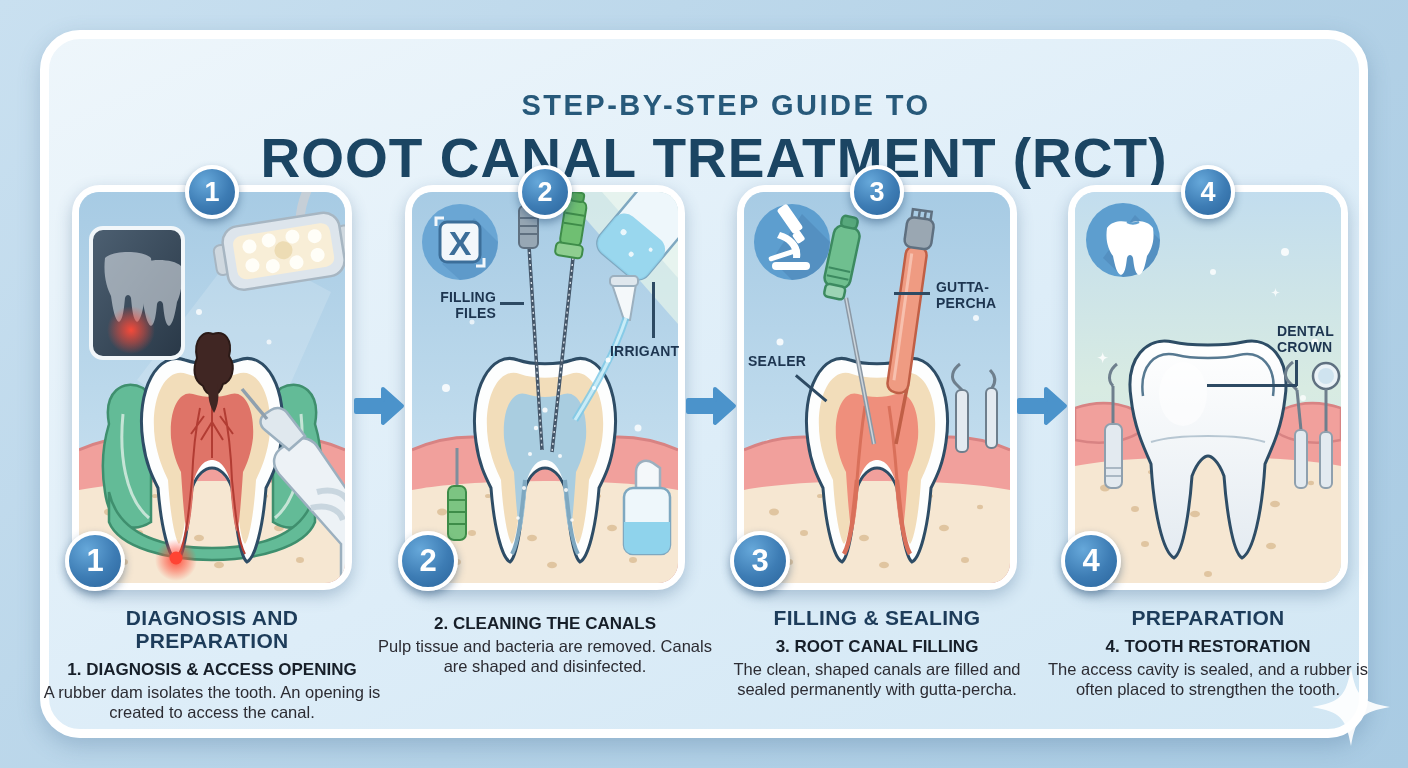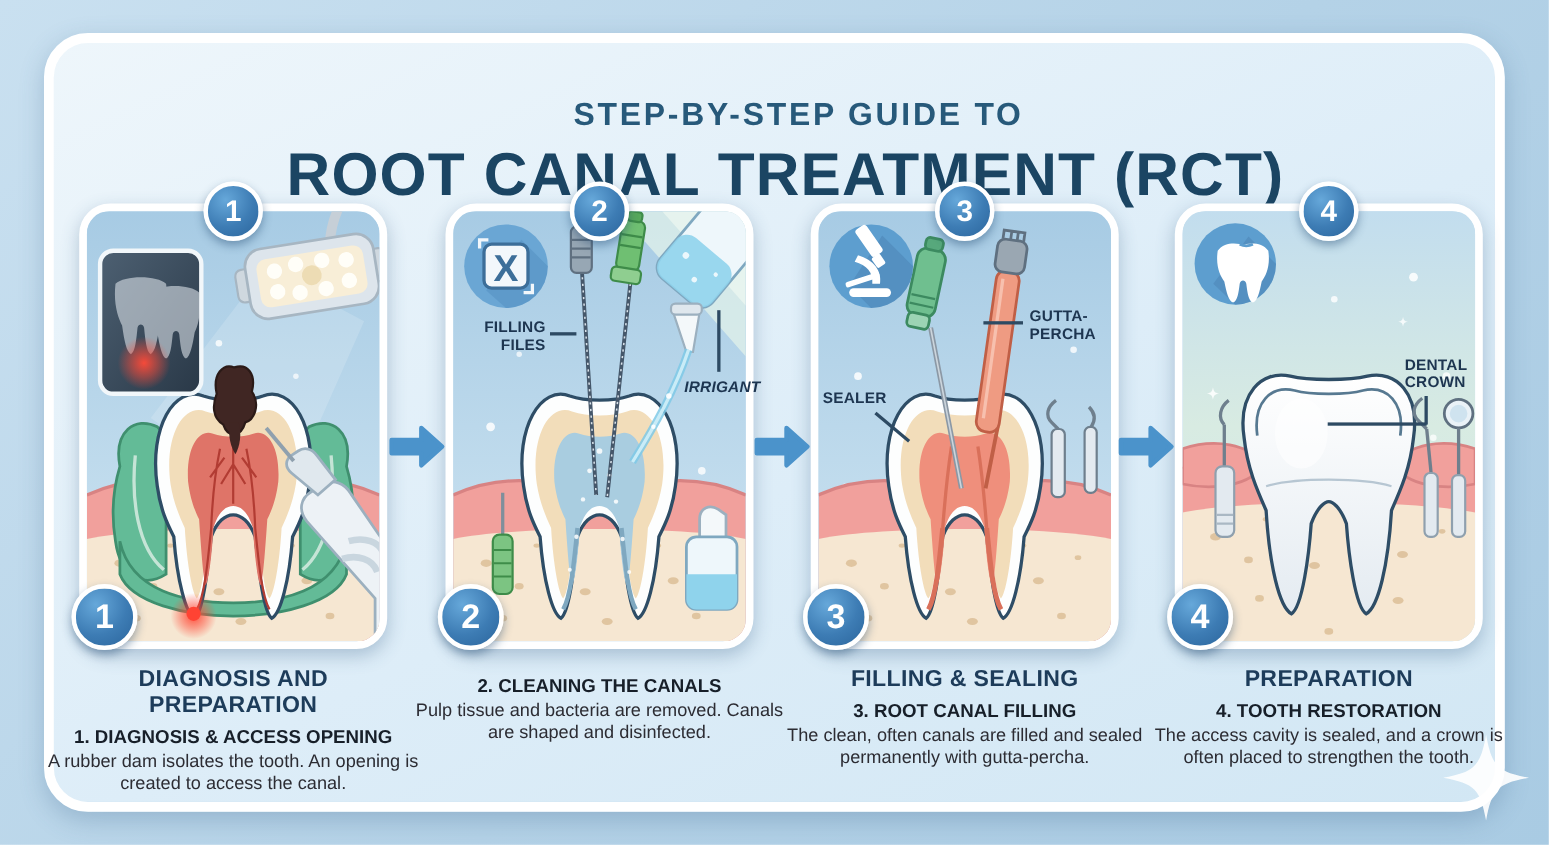--- a/index.html
+++ b/index.html
@@ -270,21 +270,21 @@
         <circle cx="48" cy="50" r="38" fill="#6aa6d4"></circle>
         <path d="M48,88 A38,38 0 0 0 86,50 L62,26 L30,72 Z" fill="#4f8cbf" opacity=".45"></path>
         <rect x="28" y="30" width="40" height="40" rx="7" fill="#f2f7fb" stroke="#3c6e99" stroke-width="3"></rect>
         <text x="48" y="63" font-size="34" font-weight="bold" fill="#3c6e99" text-anchor="middle" font-family="Liberation Sans,sans-serif">X</text>
         <path d="M24,34 L24,26 L32,26 M72,66 L72,74 L64,74" fill="none" stroke="#f2f7fb" stroke-width="3"></path>
       </g>
     </svg>
   </div>
   <div class="callout" style="left:6px;top:98px;width:78px;text-align:right;">FILLING FILES</div>
   <div class="lead" style="left:88px;top:110px;width:24px;height:2.5px;"></div>
-  <div class="callout" style="left:210px;top:152px;width:80px;font-style:italic;">IRRIGANT</div>
+  <div class="callout" style="left:198px;top:152px;width:80px;">IRRIGANT</div>
   <div class="lead" style="left:240px;top:90px;width:2.5px;height:56px;"></div>
   <div class="badge badge-top">2</div>
   <div class="badge badge-bottom">2</div>
 </div>
 
 <div class="panel p3">
   <div class="panel-inner">
     <svg viewBox="0 0 266 391" preserveAspectRatio="none">
       <rect width="266" height="391" fill="url(#sky)"></rect>
       <circle cx="36" cy="150" r="3.5" fill="#fff" opacity=".85"></circle>
@@ -430,23 +430,23 @@
   <div class="step-sub">1. DIAGNOSIS &amp; ACCESS OPENING</div>
   <div class="step-desc">A rubber dam isolates the tooth. An opening is created to access the canal.</div>
 </div>
 <div class="step-text t2">
   <div class="step-sub">2. CLEANING THE CANALS</div>
   <div class="step-desc">Pulp tissue and bacteria are removed. Canals are shaped and disinfected.</div>
 </div>
 <div class="step-text t3">
   <div class="step-heading">FILLING &amp; SEALING</div>
   <div class="step-sub">3. ROOT CANAL FILLING</div>
-  <div class="step-desc">The clean, often canals are filled and sealed permanently with gutta-percha.</div>
+  <div class="step-desc">The clean, shaped canals are filled and sealed permanently with gutta-percha.</div>
 </div>
 <div class="step-text t4">
   <div class="step-heading">PREPARATION</div>
   <div class="step-sub">4. TOOTH RESTORATION</div>
-  <div class="step-desc">The access cavity is sealed, and a crown is often placed to strengthen the tooth.</div>
+  <div class="step-desc">The access cavity is sealed, and a rubber is often placed to strengthen the tooth.</div>
 </div>
 
 <svg class="sparkle-big" viewBox="0 0 30 30">
   <use href="#star" fill="#ffffff"></use>
 </svg>
 
 </body></html>

